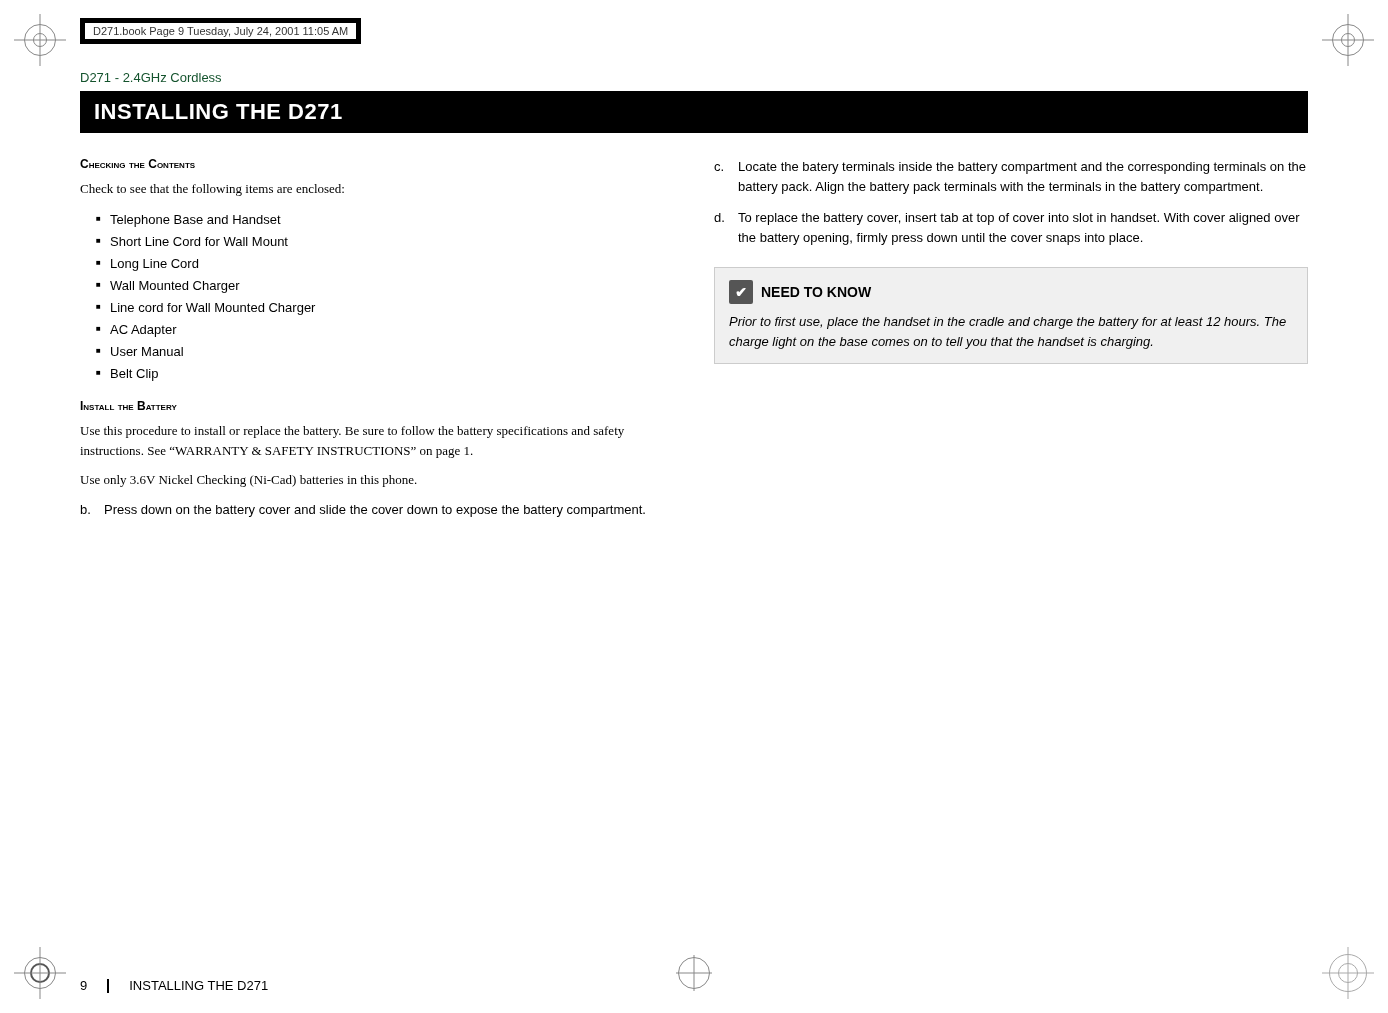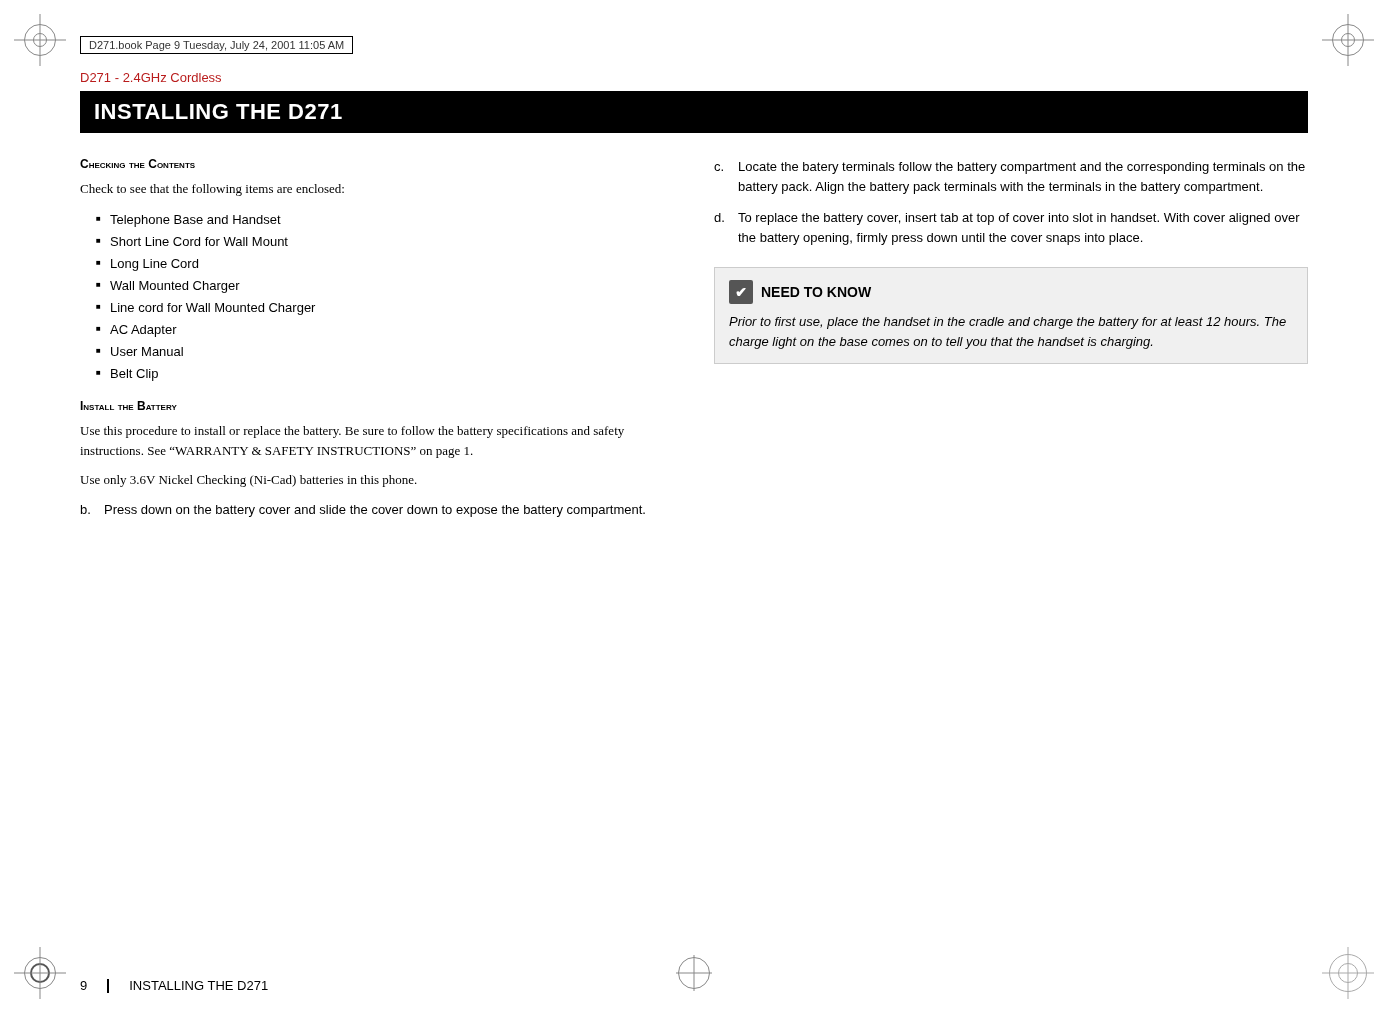--- a/index.html
+++ b/index.html
@@ -10,41 +10,41 @@
       font-size: 13px;
       color: #000000;
       width: 1388px;
       min-height: 1013px;
       position: relative;
     }
 
     
     .file-info {
       position: absolute;
-      top: 36px;
+      top: 18px;
       left: 80px;
       font-size: 11px;
       color: #333;
-      border: 1px solid #000000;
+      border: 5px solid #000000;
       padding: 2px 8px;
     }
 
     
     .page-content {
       position: absolute;
       top: 70px;
       left: 80px;
       right: 80px;
       bottom: 60px;
     }
 
     
     .product-label {
       font-size: 13px;
-      color: #b91c1c;
+      color: #14532d;
       margin-bottom: 6px;
       font-family: Arial, Helvetica, sans-serif;
     }
 
     
     .section-header {
       background: #000000;
       color: #ffffff;
       font-size: 22px;
       font-weight: bold;
@@ -320,21 +320,21 @@
         <span class="letter">b.</span>
         <span>Press down on the battery cover and slide the cover down to expose the battery compartment.</span>
       </div>
 
     </div>
 
     <div class="col-right">
 
       <div class="lettered-item">
         <span class="letter">c.</span>
-        <span>Locate the batery terminals follow the battery compartment and the corresponding terminals on the battery pack.  Align the battery pack terminals with the terminals in the battery compartment.</span>
+        <span>Locate the batery terminals inside the battery compartment and the corresponding terminals on the battery pack.  Align the battery pack terminals with the terminals in the battery compartment.</span>
       </div>
 
       <div class="lettered-item">
         <span class="letter">d.</span>
         <span>To replace the battery cover, insert tab at top of cover into slot in handset.  With cover aligned over the battery opening, firmly press down until the cover snaps into place.</span>
       </div>
 
       <div class="need-to-know">
         <div class="need-to-know-header">
           <div class="checkmark-icon">✔</div>

